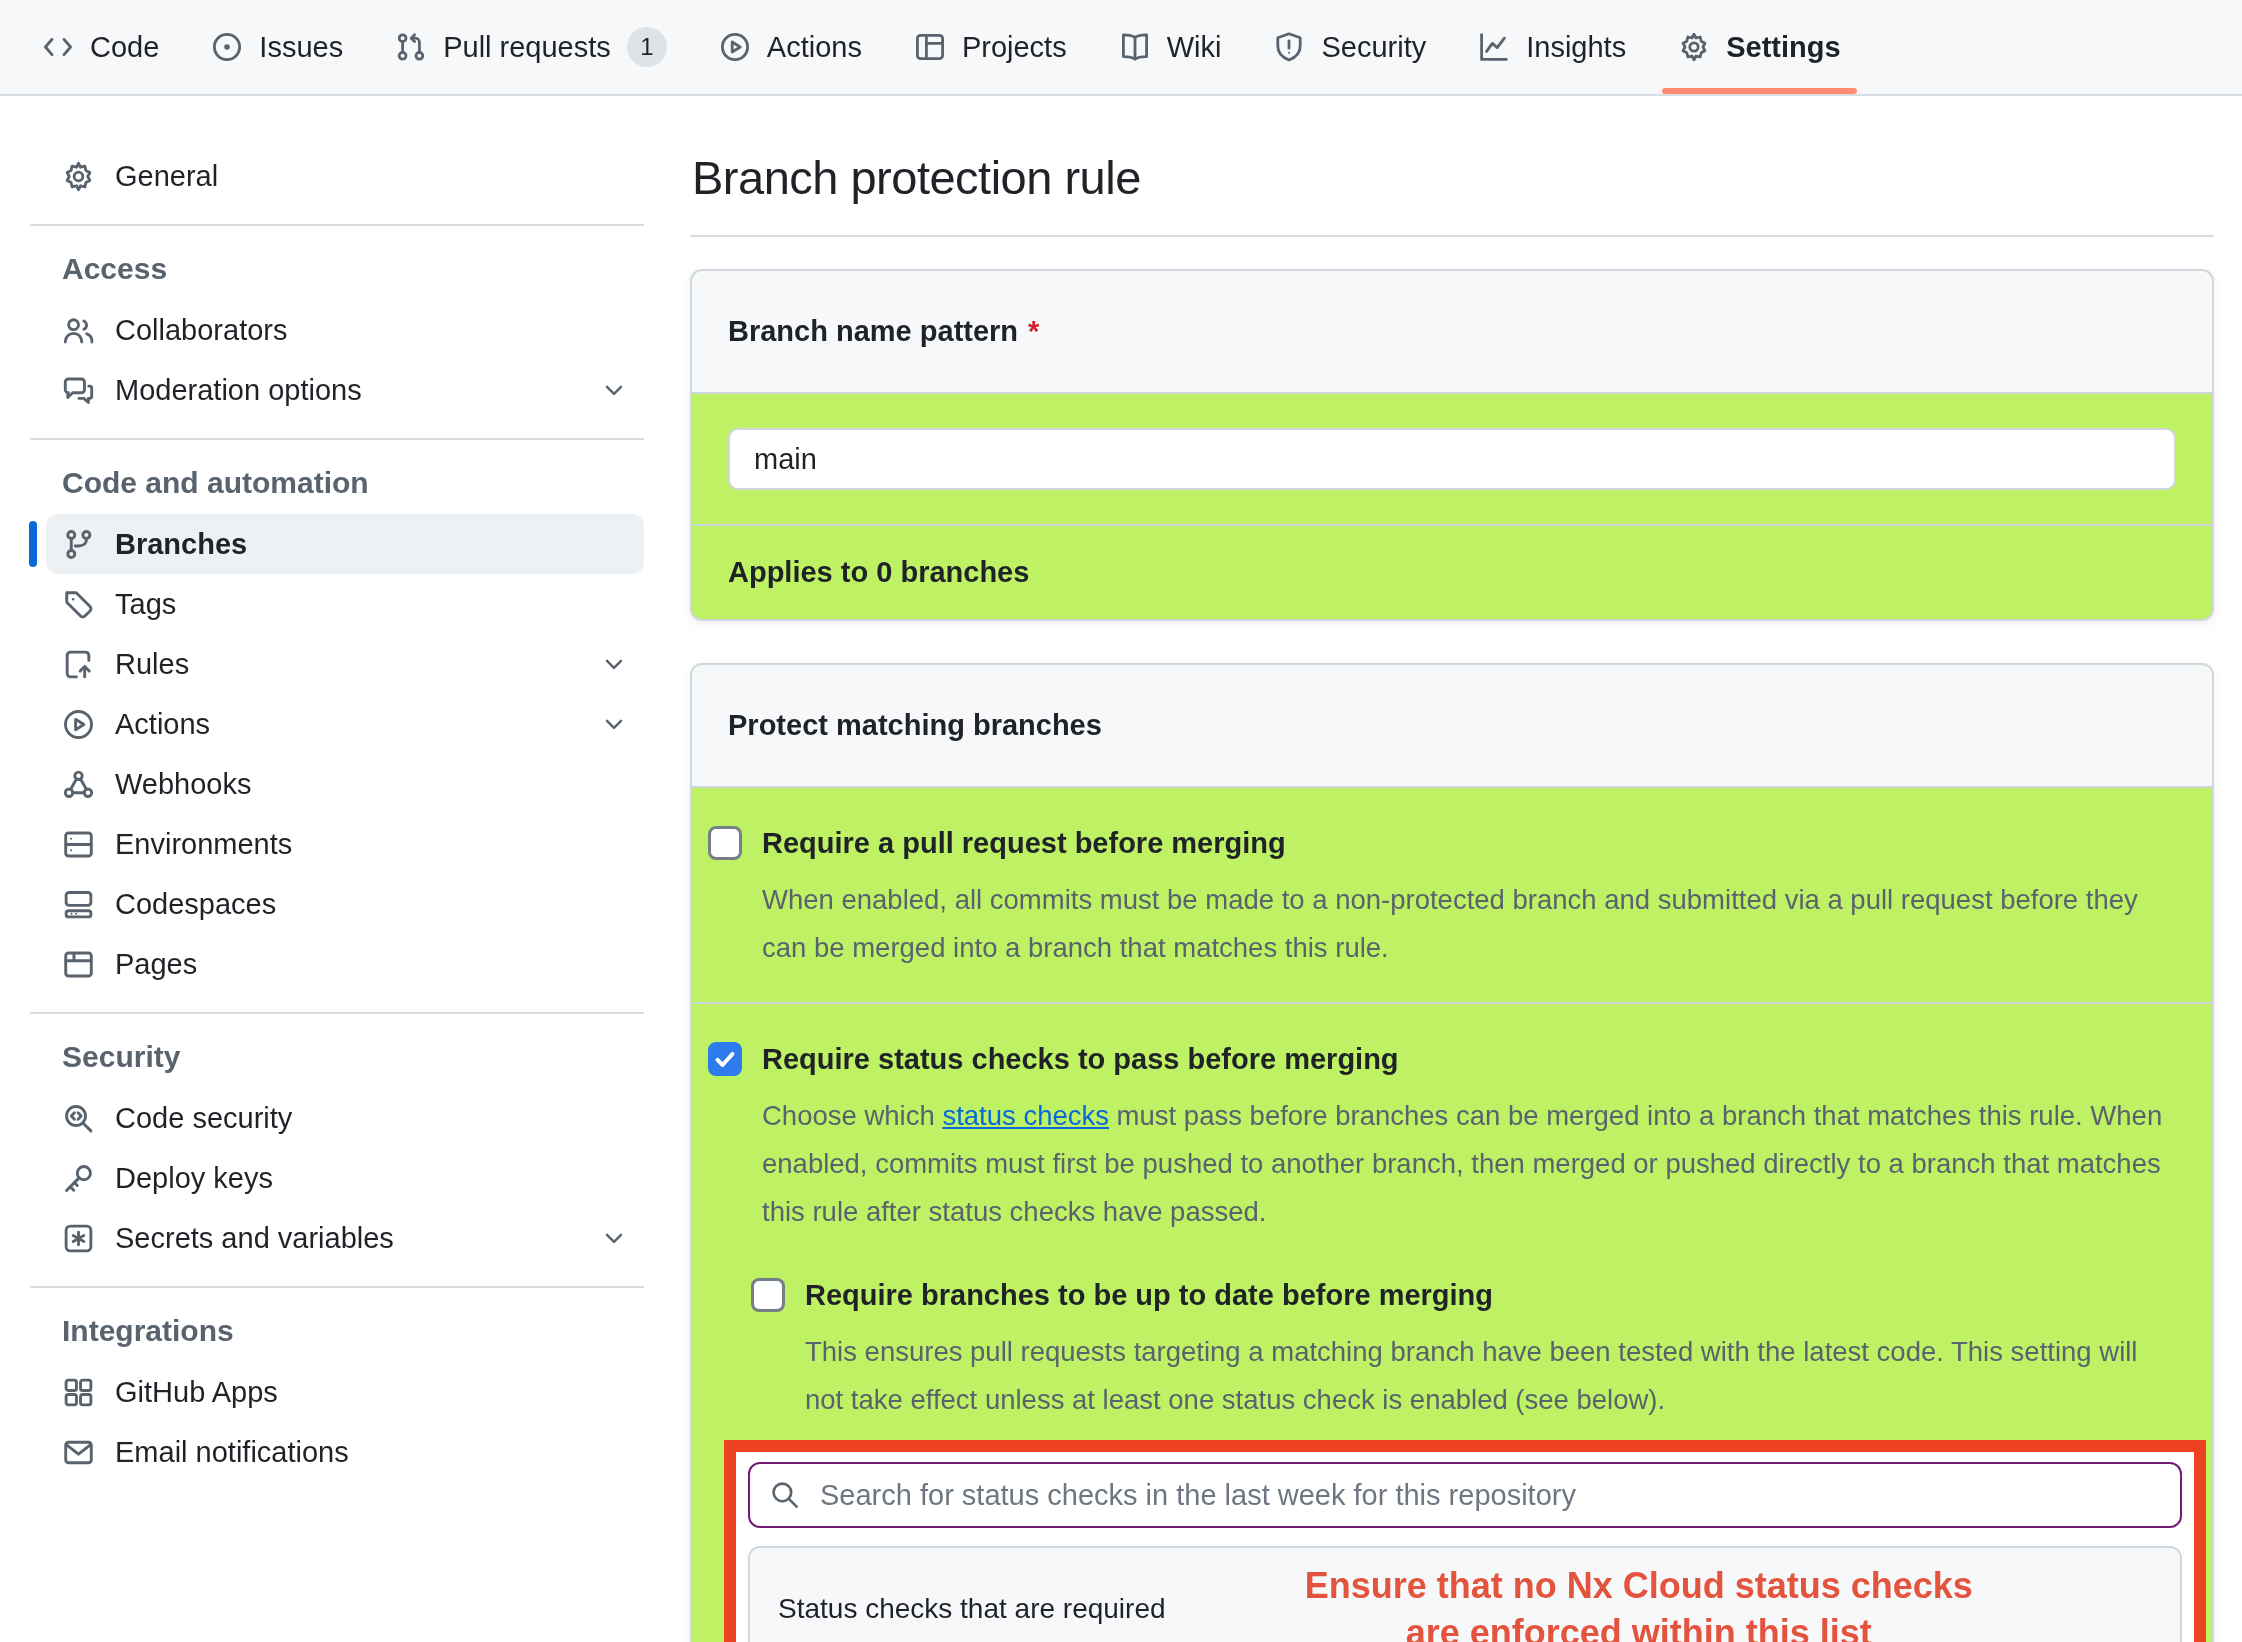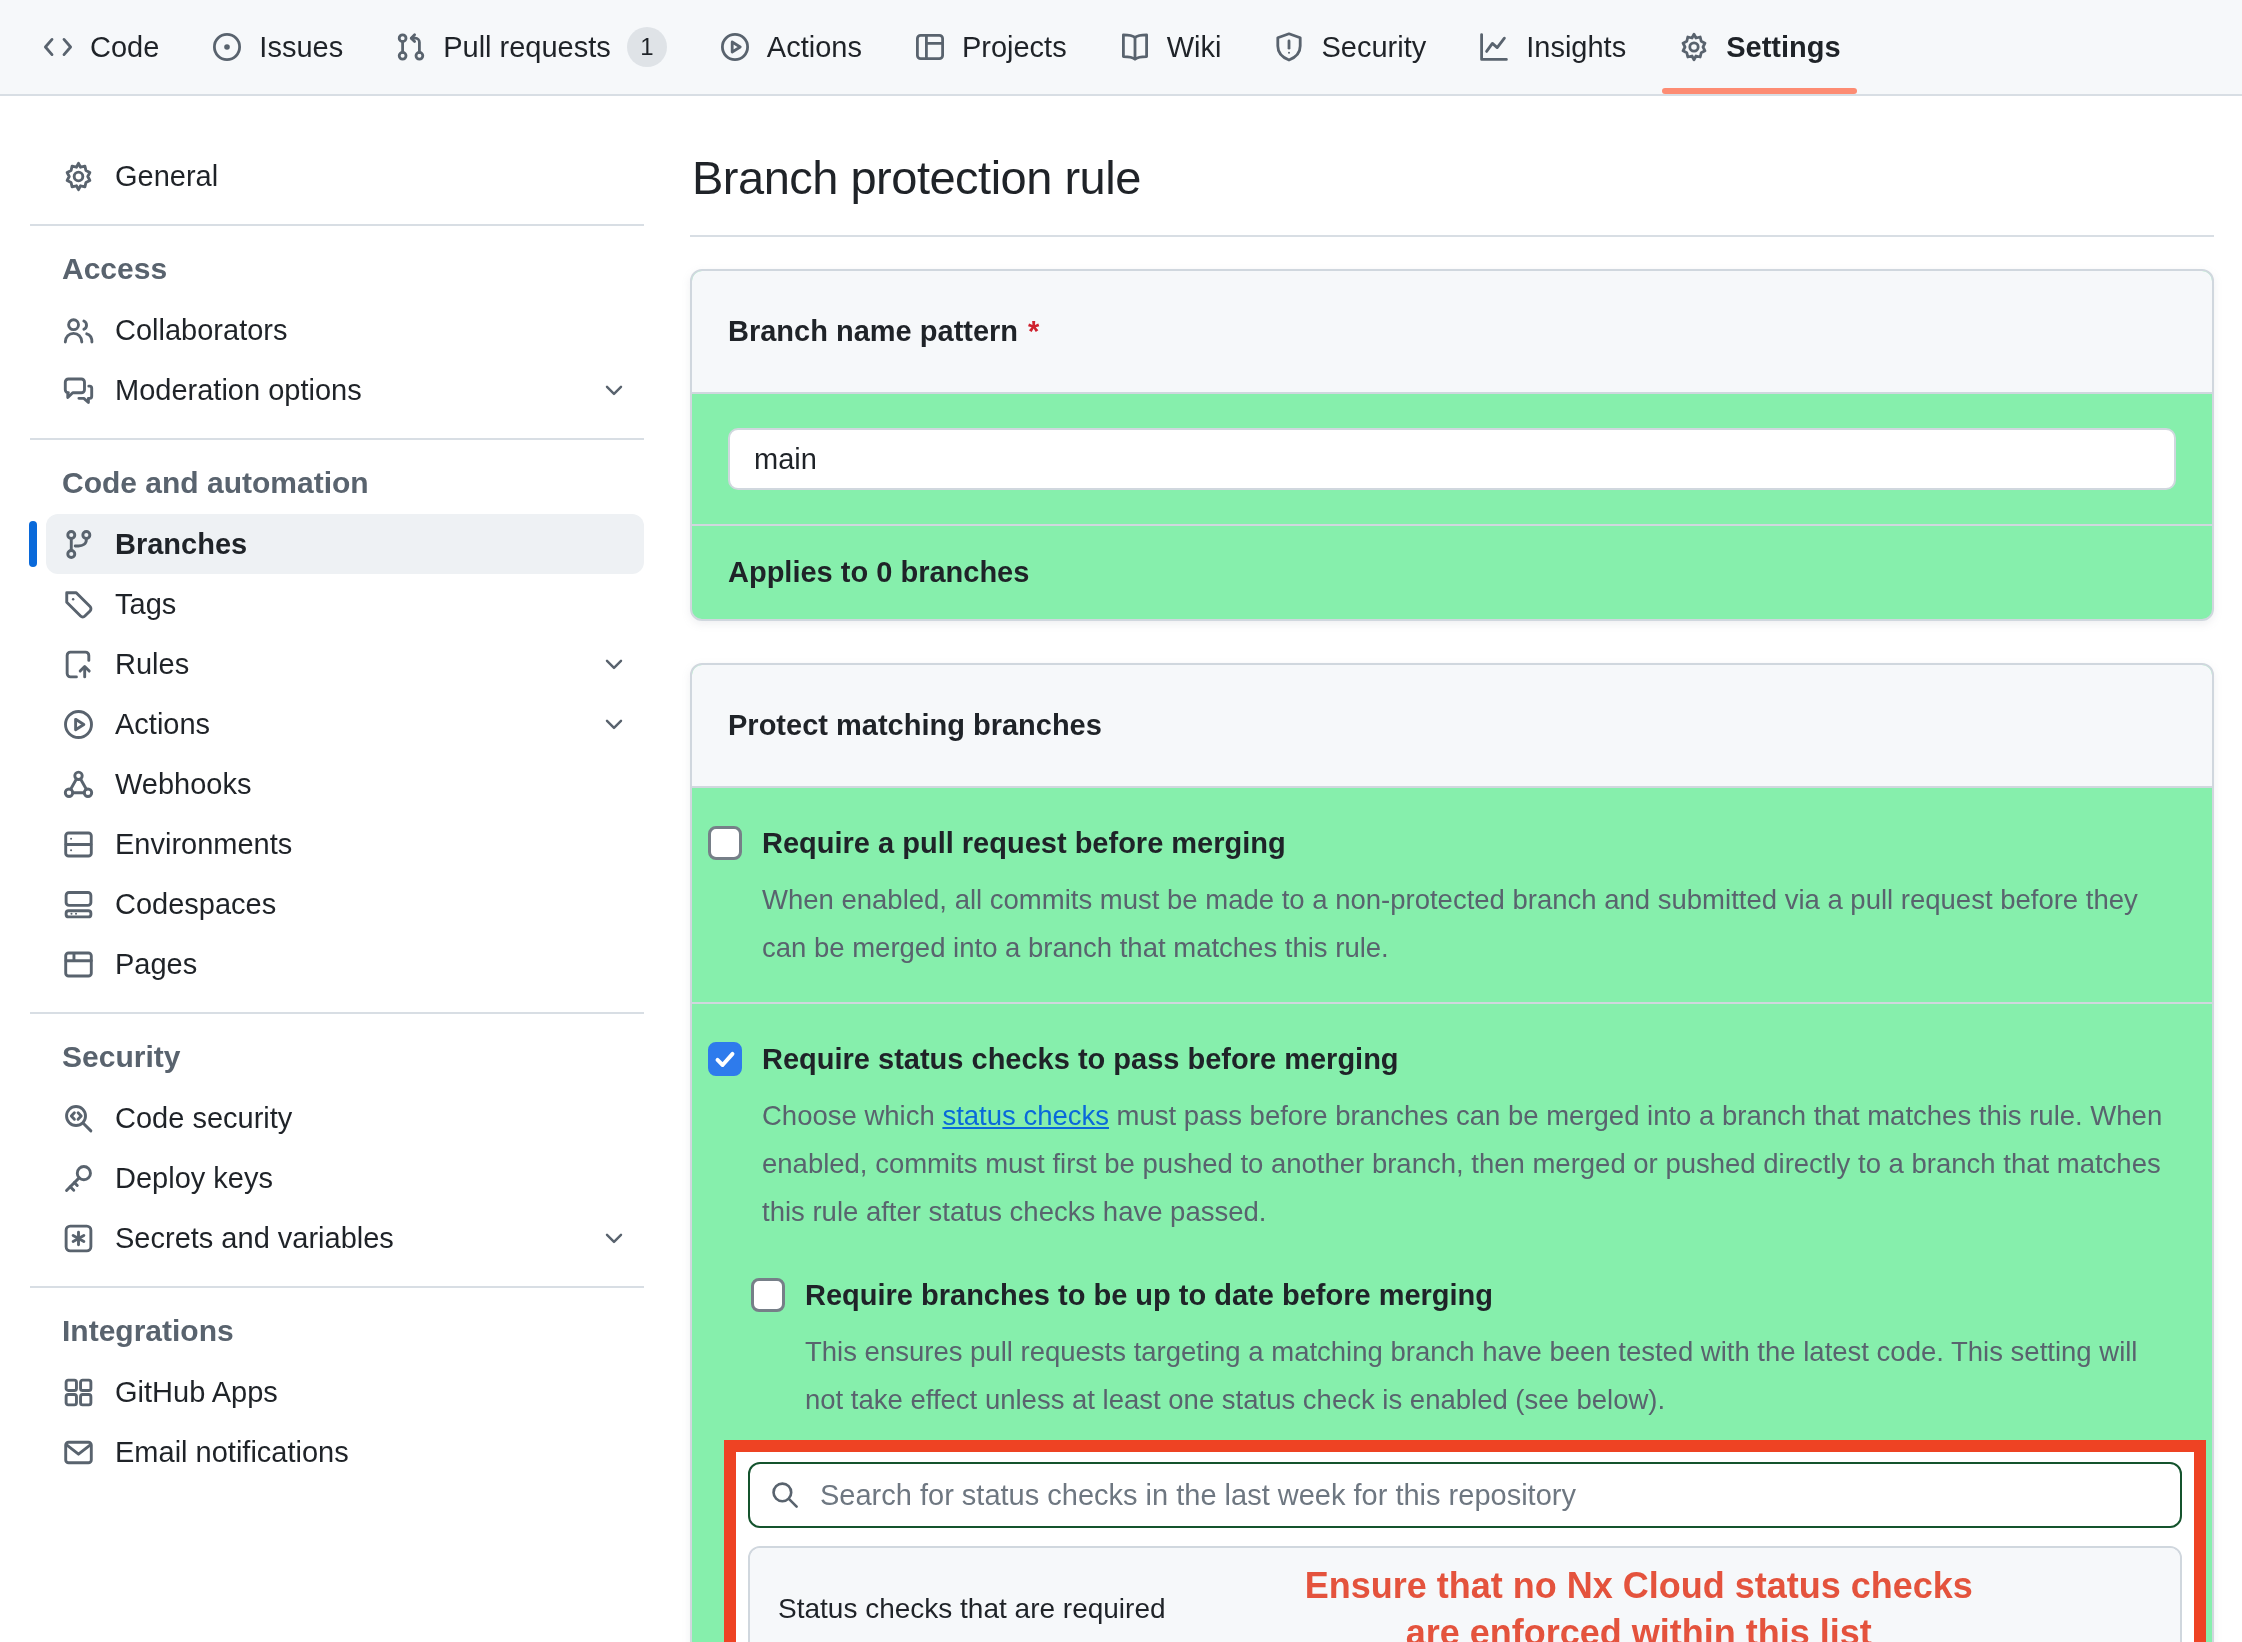--- a/index.html
+++ b/index.html
@@ -36,21 +36,21 @@
   .side-item.active::before { content:""; position:absolute; left:-17px; top:7px; width:8px;
                               height:46px; border-radius:4px; background:#0969da; }
   .side-divider { height:2px; background:#d8dee4; margin:18px 0 18px -16px; }
   .side-title { font-size:30px; font-weight:700; color:#59636e; margin:26px 0 14px 16px; }
 
   
   .main { flex:1; padding:54px 28px 0 32px; overflow:hidden; }
   h1.page-title { font-size:47px; font-weight:400; margin:0 0 30px 2px; letter-spacing:-0.5px; }
   .h-divider { height:2px; background:#d8dee4; margin-bottom:32px; }
 
-  .card { border:2px solid #d0d7de; border-radius:12px; background:#86efac;
+  .card { border:2px solid #d0d7de; border-radius:12px; background:#bef264;
           box-shadow:0 3px 8px rgba(140,149,159,0.15); margin-bottom:42px; }
   .card-header { background:#f6f8fa; border-bottom:2px solid #d0d7de; border-radius:10px 10px 0 0;
                  padding:44px 36px; font-size:29px; font-weight:700; }
   .req-star { color:#cf222e; margin-left:10px; font-weight:700; }
   .card-body { padding:34px 36px; }
   .text-input { width:100%; height:62px; border:2px solid #d0d7de; border-radius:10px;
                 font-size:29px; color:#1f2328; padding:0 24px; background:#fff;
                 font-family:inherit; }
   .card-footer { border-top:2px solid #d0d7de; padding:30px 36px; font-size:29px; font-weight:700; }
 
@@ -63,21 +63,21 @@
                       align-items:center; justify-content:center; }
   .checkbox.checked svg { width:24px; height:24px; }
   .rule-title { font-size:29px; font-weight:700; line-height:38px; }
   .rule-desc { font-size:27.5px; color:#59636e; line-height:48px; margin-top:14px; max-width:1430px; }
   .rule-desc a { color:#0969da; text-decoration:underline; cursor:pointer; }
   .subrule { margin:40px 0 0 43px; }
 
   
   .redbox { border:12px solid #ee4323; margin:16px -28px 6px 16px; padding:10px 12px 12px 12px;
             background:#fff; }
-  .search-box { display:flex; align-items:center; gap:18px; height:66px; border:2px solid #14532d;
+  .search-box { display:flex; align-items:center; gap:18px; height:66px; border:2px solid #701a75;
                 border-radius:12px; padding:0 20px; background:#fff; }
   .search-box .micon { width:30px; height:30px; color:#59636e; flex:none; display:flex; }
   .search-box .micon svg { width:30px; height:30px; }
   .search-box input { border:none; outline:none; flex:1; font-size:29px; color:#1f2328;
                       font-family:inherit; background:transparent; }
   .search-box input::placeholder { color:#6e7781; }
 
   .status-box { margin-top:18px; border:2px solid #d0d7de; border-radius:12px; overflow:hidden; }
   .status-header { background:#f6f8fa; border-bottom:2px solid #d0d7de; padding:14px 28px;
                    display:flex; align-items:center; }

